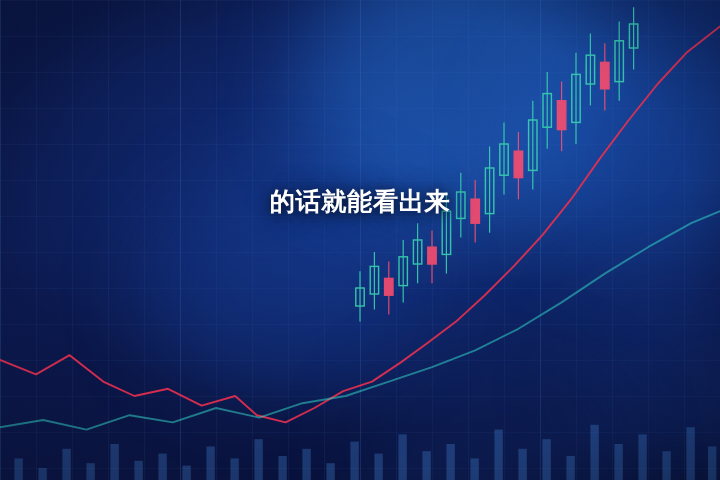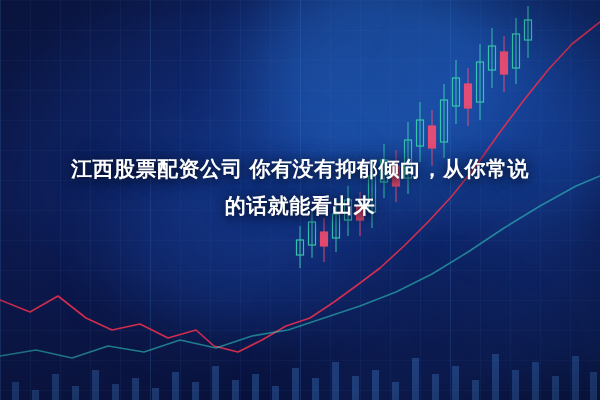--- a/index.html
+++ b/index.html
@@ -221,17 +221,16 @@
   <svg class="layer" viewBox="0 0 600 400">
     <g id="lines-group" fill="none" stroke-width="1.6" stroke-linejoin="round" stroke-linecap="round">
         <polyline points="0,300 30,312 58,296 86,318 112,330 140,324 168,338 196,330 214,346 238,352 262,340 286,326 310,318 334,302 356,286 380,268 404,246 428,222 452,196 476,166 500,132 524,100 548,70 572,44 600,22" stroke="#e8304f" opacity="0.9"></polyline>
         <polyline points="0,356 36,350 72,358 108,346 144,352 180,340 216,348 252,336 288,330 324,318 360,306 396,292 432,274 468,252 504,228 540,206 576,186 600,176" stroke="#35e0d0" opacity="0.5"></polyline>
       </g>
   </svg>
 
   <div class="bg-vignette"></div>
 
   <div class="headline">
-    <span class="line">江西股票配资公司 你有没有抑郁倾向，从你常说</span>
     <span class="line">的话就能看出来</span>
   </div>
 
 </div>
 
 </body></html>

